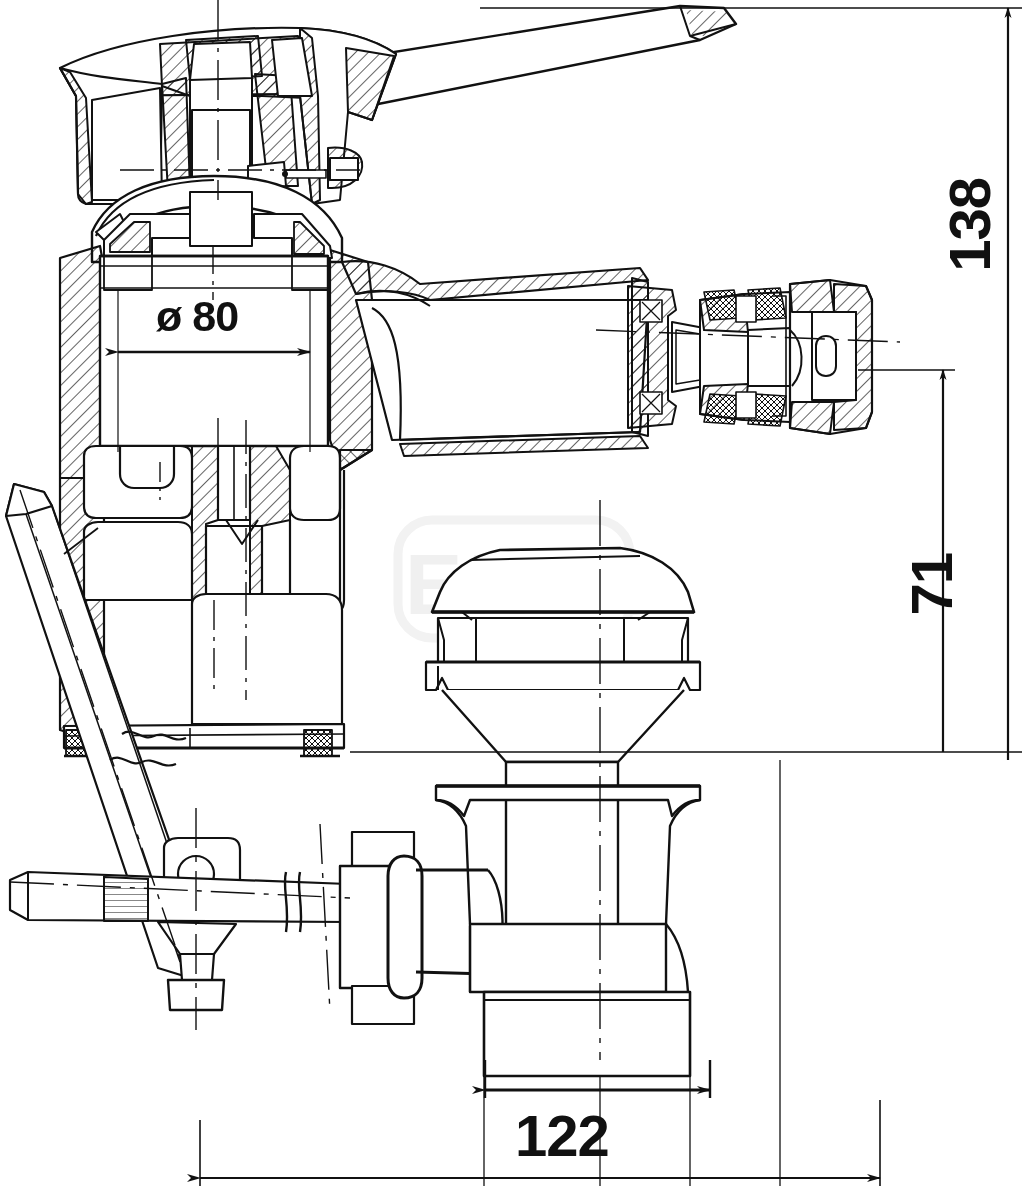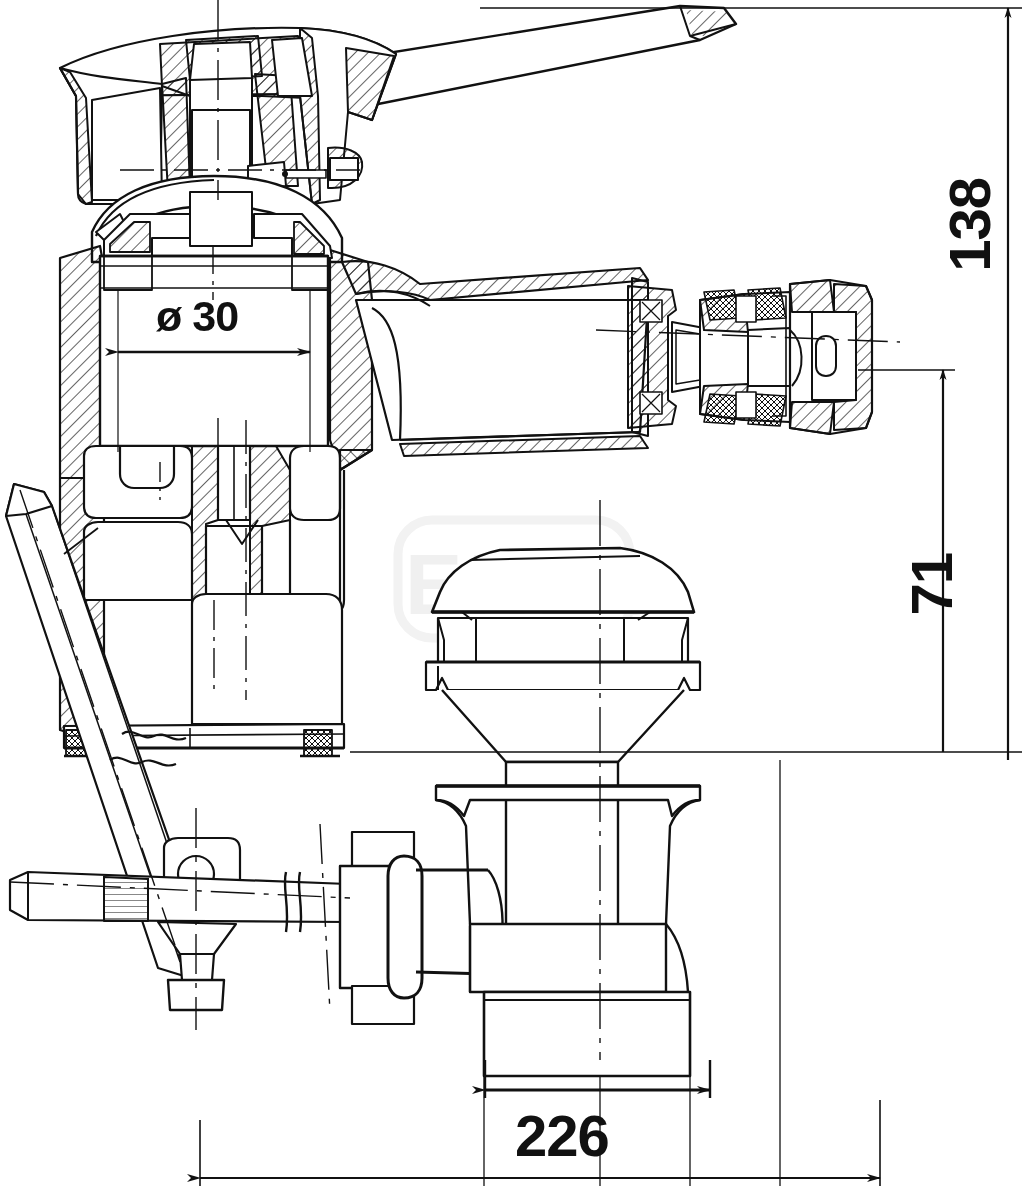--- a/index.html
+++ b/index.html
@@ -377,21 +377,21 @@
 
       <g stroke="#111" stroke-width="1.3" fill="none">
         <path d="M600,1076 L600,1186"></path>
         <path d="M780,760 L780,1186"></path>
         <path d="M690,1060 L690,1186"></path>
         <path d="M484,1060 L484,1186"></path>
       </g>
     </g>
   </svg>
 
-  <div class="dimtext" id="dim-diameter">ø 30</div>
+  <div class="dimtext" id="dim-diameter">ø 80</div>
 
   <div class="dimtext" id="dim-138">138</div>
 
   <div class="dimtext" id="dim-71">71</div>
 
-  <div class="dimtext" id="dim-122">226</div>
+  <div class="dimtext" id="dim-122">122</div>
 
 </div>
 
 </body></html>

